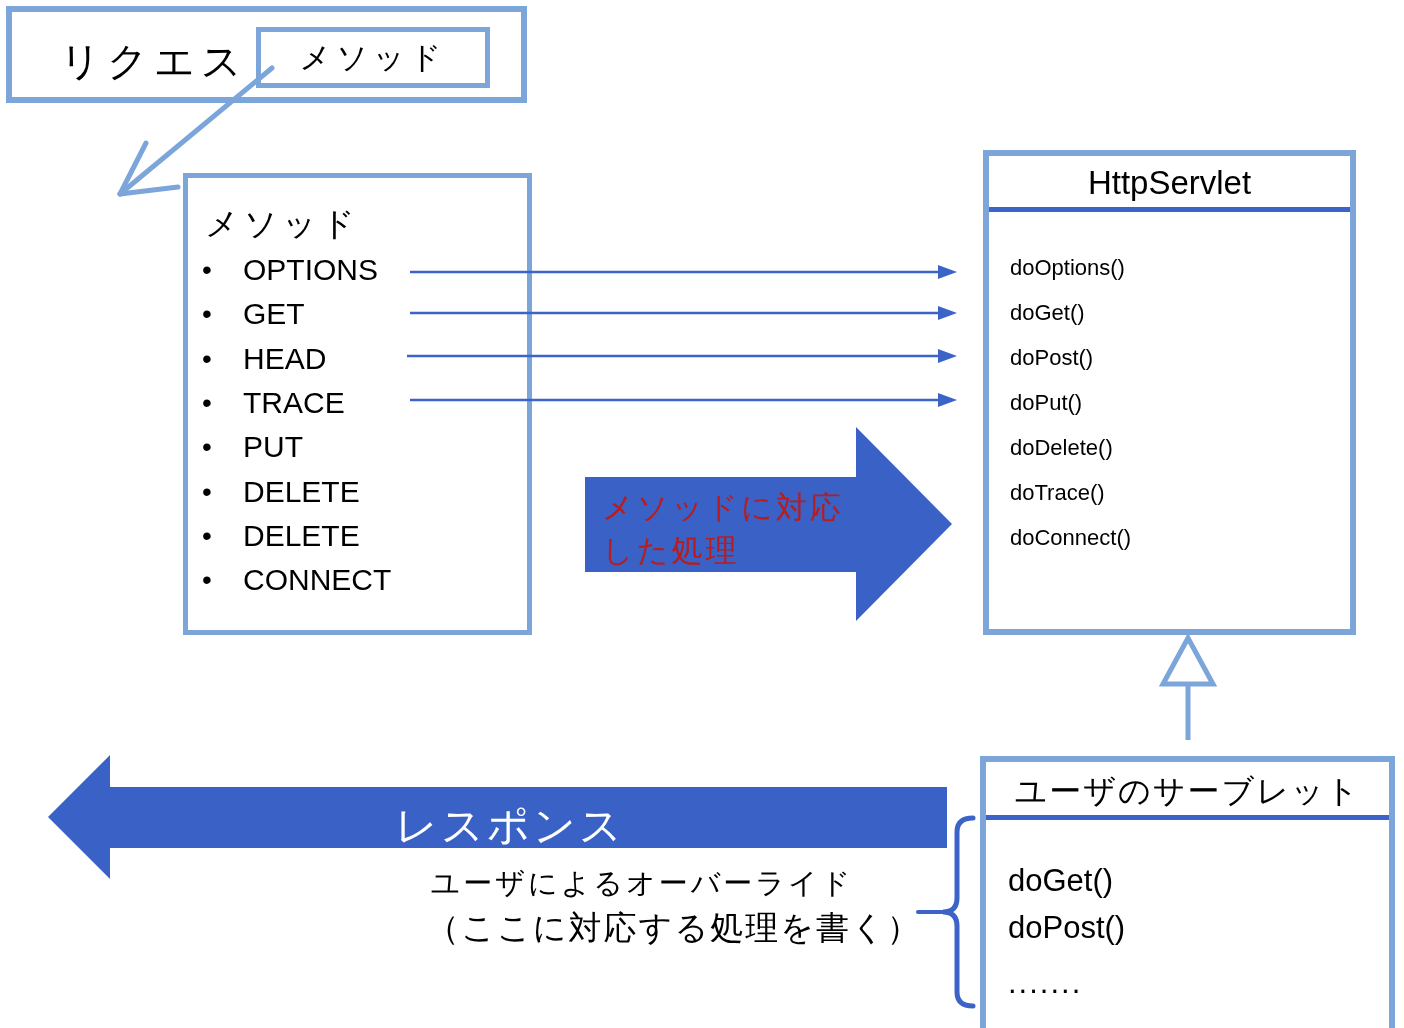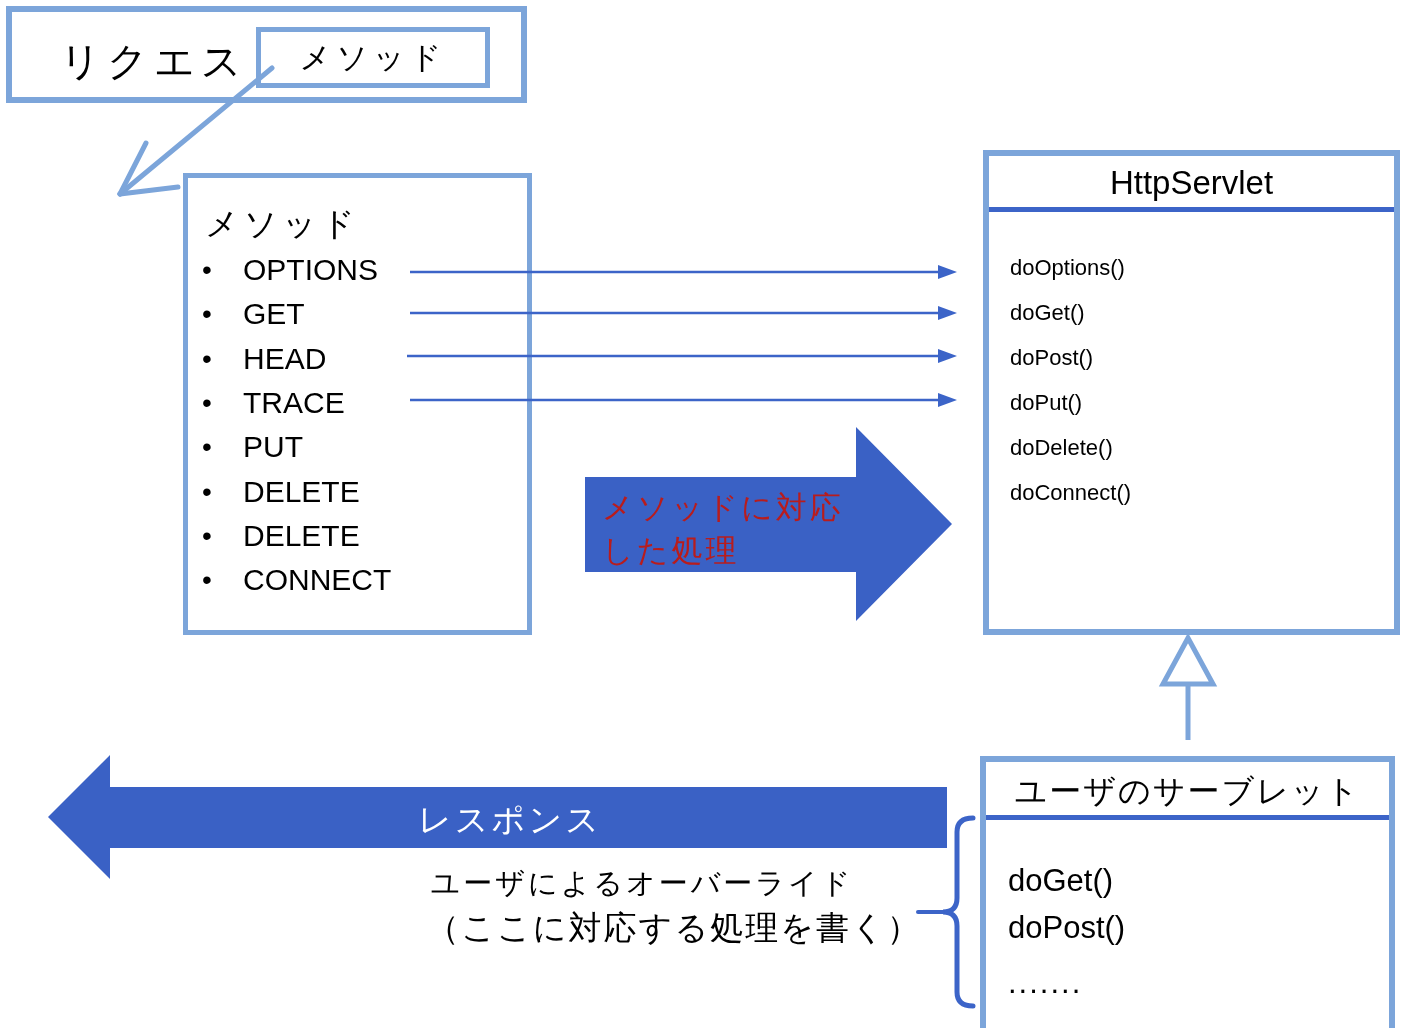--- a/index.html
+++ b/index.html
@@ -28,39 +28,39 @@
 
   
   #method-box{left:183px;top:173px;width:349px;height:462px;border-width:5px;}
   #method-box .title{position:absolute;left:17px;top:24px;font-size:33px;letter-spacing:5px;}
   #method-box ul{position:absolute;left:0;top:70px;margin:0;padding:0;list-style:none;width:100%;}
   #method-box li{height:44.3px;display:flex;align-items:center;padding-left:14px;
                  font-size:30px;box-sizing:border-box;}
   #method-box .bullet{width:41px;font-size:28px;}
 
   
-  #servlet-box{left:983px;top:150px;width:417px;height:485px;}
+  #servlet-box{left:983px;top:150px;width:373px;height:485px;}
   .classbox .title{position:absolute;left:0;right:0;top:8px;text-align:center;font-size:33px;}
   .divider{position:absolute;left:0;right:0;height:5px;background:var(--medium-blue);}
   #servlet-box .divider{top:51px;}
   #servlet-box ul{position:absolute;left:21px;top:90px;margin:0;padding:0;list-style:none;}
   #servlet-box li{height:44.9px;display:flex;align-items:center;font-size:22px;}
 
   
   #user-box{left:980px;top:756px;width:415px;height:288px;}
   #user-box .title{letter-spacing:2px;font-size:32px;}
   #user-box .divider{top:53px;}
   #user-box ul{position:absolute;left:22px;top:95px;margin:0;padding:0;list-style:none;}
   #user-box li{height:47px;display:flex;align-items:center;font-size:31px;}
   #user-box li.dots{margin-top:8px;letter-spacing:2px;}
 
   
   #mapping-label{left:602px;top:486px;color:#b91c1c;font-size:31px;line-height:43px;letter-spacing:3px;}
   #response-label{left:330px;top:798px;width:360px;text-align:center;color:#ffffff;
-                  font-size:33px;letter-spacing:3px;}
+                  font-size:42px;letter-spacing:3px;}
 
   
   #annotation-line1{left:380px;top:864px;width:524px;text-align:center;font-size:29px;letter-spacing:3px;}
   #annotation-line2{left:412px;top:906px;width:524px;text-align:center;font-size:33px;letter-spacing:2px;}
 </style>
 </head>
 <body>
 
 <div id="canvas">
 
@@ -111,20 +111,21 @@
 
   <div class="box classbox" id="servlet-box">
     <div class="title txt">HttpServlet</div>
     <div class="divider"></div>
     <ul>
       <li>doOptions()</li>
       <li>doGet()</li>
       <li>doPost()</li>
       <li>doPut()</li>
       <li>doDelete()</li>
+      <li>doTrace()</li>
       <li>doConnect()</li>
     </ul>
   </div>
 
   <div class="box classbox" id="user-box">
     <div class="title txt">ユーザのサーブレット</div>
     <div class="divider"></div>
     <ul>
       <li>doGet()</li>
       <li>doPost()</li>

